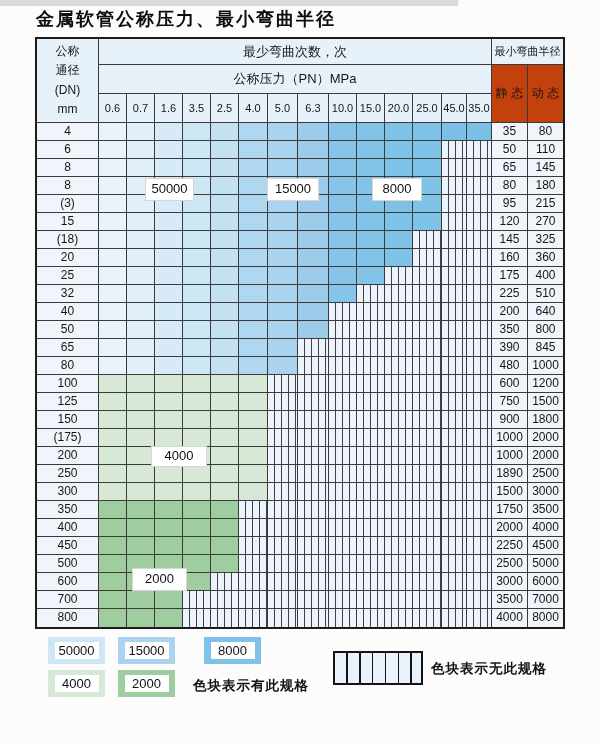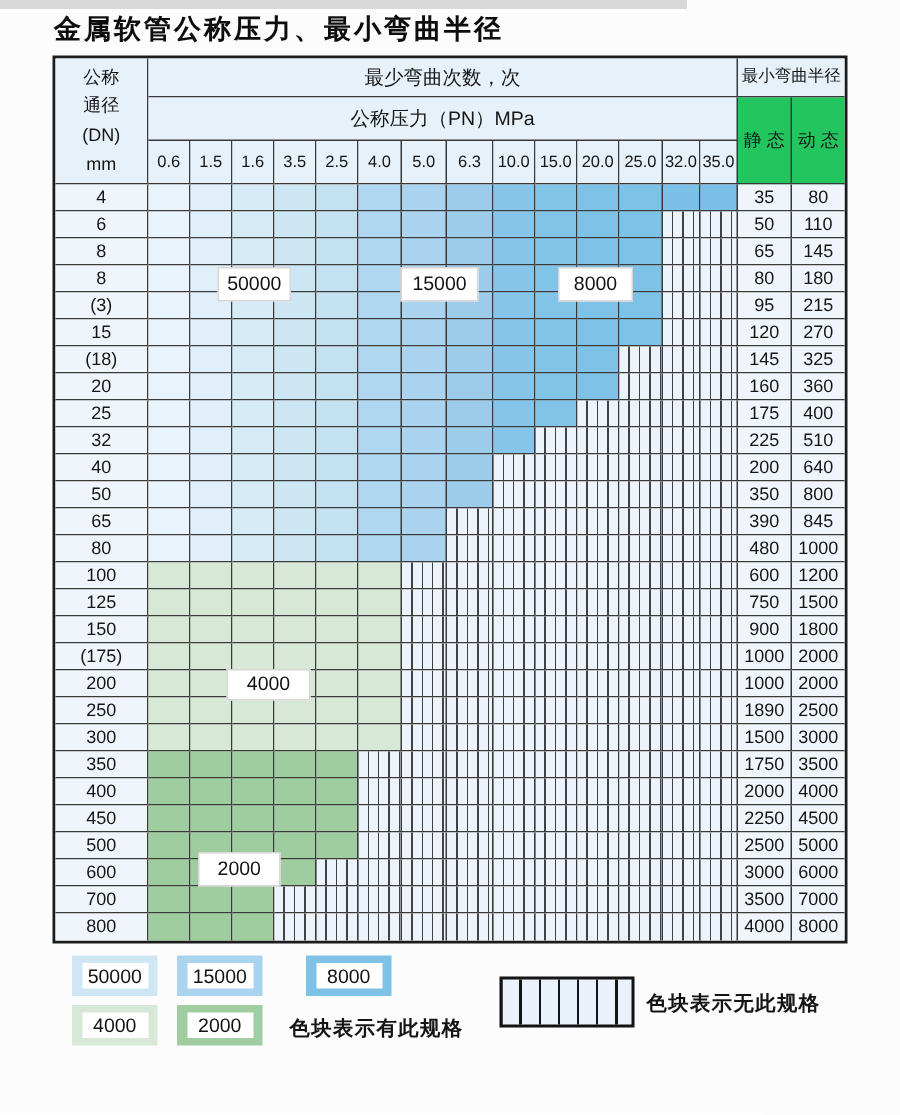--- a/index.html
+++ b/index.html
@@ -35,21 +35,21 @@
   .rowB{height:29px;line-height:28px;box-sizing:border-box;border-bottom:1px solid #3a3a3a;border-right:1px solid #3a3a3a;
         text-align:center;font-size:13px;background:#e7f1f9;}
   .rowC{height:29px;display:flex;}
   .hc{box-sizing:border-box;border-right:1px solid #3a3a3a;border-bottom:1px solid #3a3a3a;
       height:29px;line-height:28px;text-align:center;font-size:11px;background:#e7f1f9;}
   .rightsec{width:71px;}
   .radhdr{height:26px;line-height:25px;box-sizing:border-box;border-bottom:1px solid #3a3a3a;
           text-align:center;font-size:11px;background:#e7f1f9;}
   .sd{display:flex;height:58px;}
   .sd .sdc{box-sizing:border-box;height:58px;line-height:56px;text-align:center;font-size:12px;
-           background:#22c55e;border-bottom:1px solid #3a3a3a;}
+           background:#c2410c;border-bottom:1px solid #3a3a3a;}
   .sd .sdc.st{width:36px;border-right:1px solid #3a3a3a;}
   .sd .sdc.dy{width:35px;}
 
   .trow{display:flex;height:18px;}
   .lab{box-sizing:border-box;height:18px;line-height:17px;text-align:center;font-size:12px;
        background:#eff5fb;border-right:1px solid #3a3a3a;border-bottom:1px solid #3a3a3a;}
   .lab.dn{width:62px;}
   .lab.st{width:36px;}
   .lab.dy{width:35px;border-right:none;}
   .c{box-sizing:border-box;height:18px;border-right:1px solid #3a3a3a;border-bottom:1px solid #3a3a3a;}
@@ -88,32 +88,32 @@
       <span>公称</span>
       <span>通径</span>
       <span>(DN)</span>
       <span>mm</span>
     </div>
     <div class="mid">
       <div class="rowA">最少弯曲次数，次</div>
       <div class="rowB">公称压力（PN）MPa</div>
       <div class="rowC" id="pressure-cols">
           <div class="hc" style="width: 28px;">0.6</div>
-          <div class="hc" style="width: 28px;">1.5</div>
+          <div class="hc" style="width: 28px;">0.7</div>
           <div class="hc" style="width: 28px;">1.6</div>
           <div class="hc" style="width: 28px;">3.5</div>
           <div class="hc" style="width: 28px;">2.5</div>
           <div class="hc" style="width: 29px;">4.0</div>
           <div class="hc" style="width: 30px;">5.0</div>
           <div class="hc" style="width: 31px;">6.3</div>
           <div class="hc" style="width: 28px;">10.0</div>
           <div class="hc" style="width: 28px;">15.0</div>
           <div class="hc" style="width: 28px;">20.0</div>
           <div class="hc" style="width: 29px;">25.0</div>
-          <div class="hc" style="width: 25px;">32.0</div>
+          <div class="hc" style="width: 25px;">45.0</div>
           <div class="hc" style="width: 25px;">35.0</div>
         </div>
     </div>
     <div class="rightsec">
       <div class="radhdr">最小弯曲半径</div>
       <div class="sd">
         <div class="sdc st">静 态</div>
         <div class="sdc dy">动 态</div>
       </div>
     </div>

